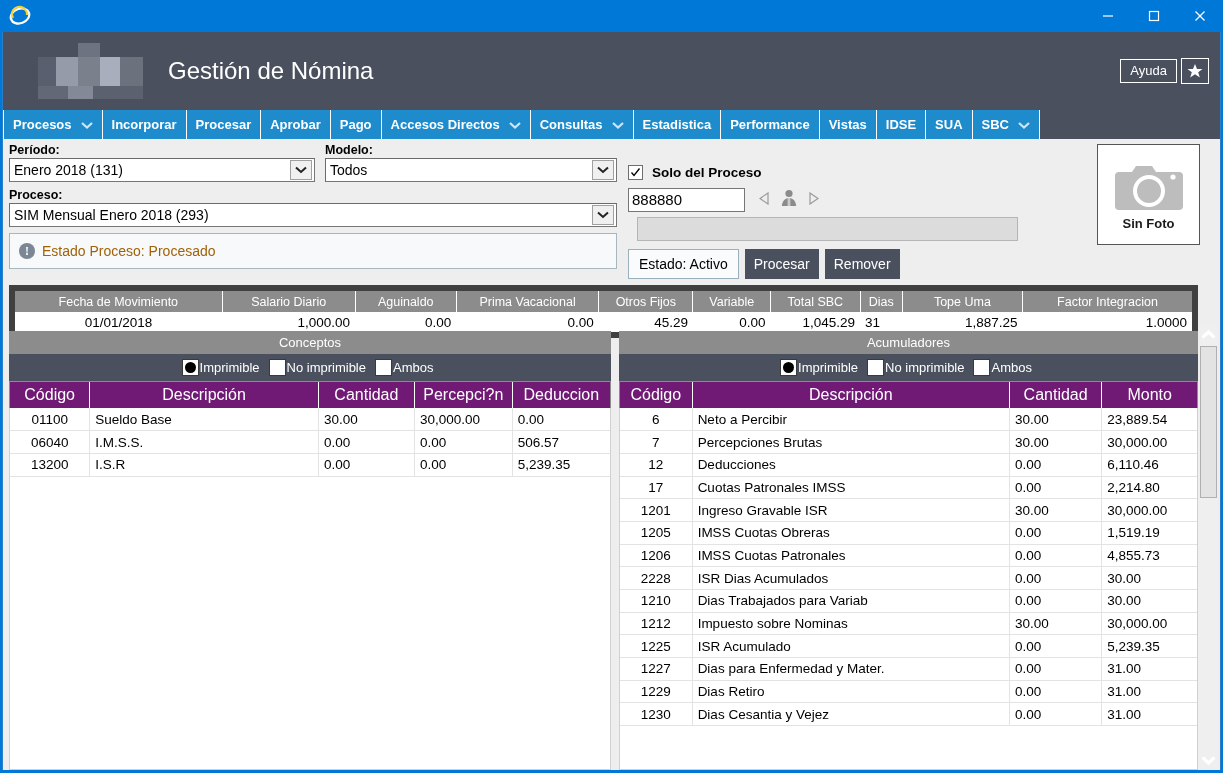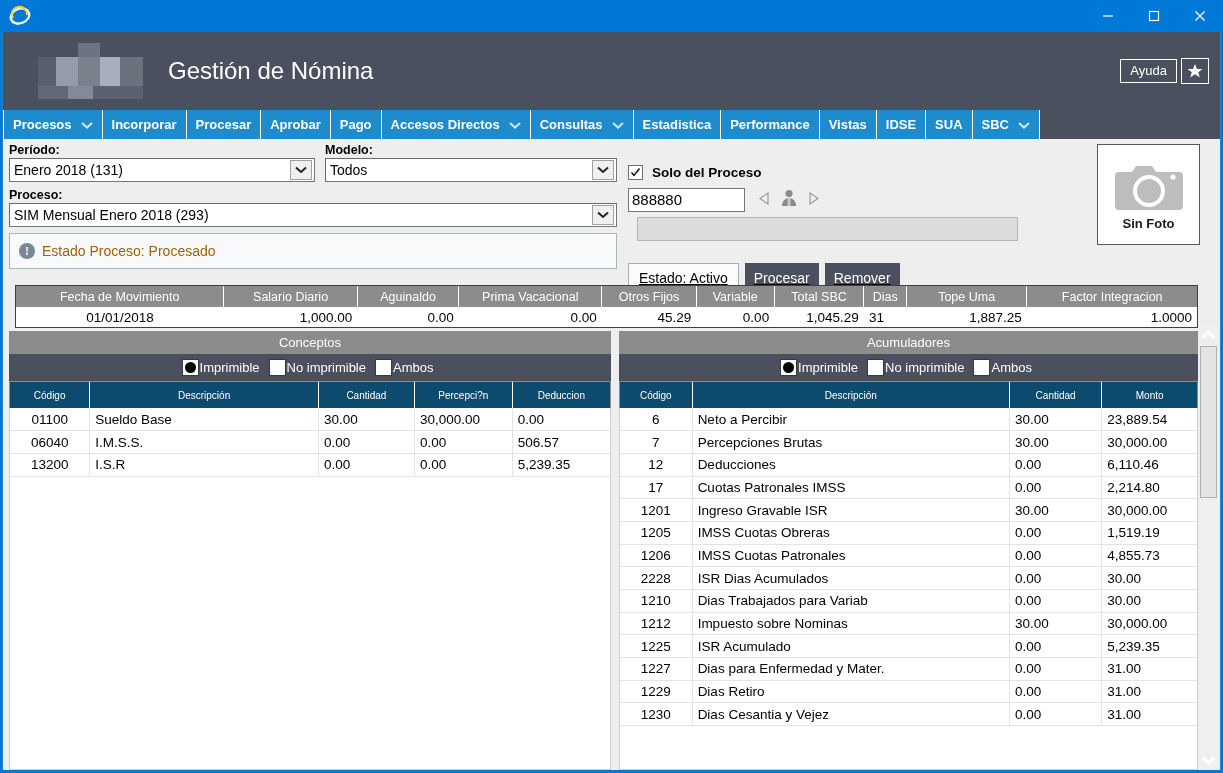--- a/index.html
+++ b/index.html
@@ -178,21 +178,21 @@
     border: 1px solid #767676;
     font-size: 15px; color: #000;
     padding-left: 3px; line-height: 22px;
   }
   .emp-nav { display: flex; align-items: center; margin-left: 14px; gap: 9px; }
   .emp-name-bar {
     margin-top: 5px; margin-left: 9px;
     width: 381px; height: 24px;
     background: #dcdcdc; border: 1px solid #b5b5b5;
   }
-  .btn-row { display: flex; align-items: stretch; margin-top: 22px; gap: 6px; height: 30px; text-decoration: underline; }
+  .btn-row { display: flex; align-items: stretch; margin-top: 8px; gap: 6px; height: 30px; }
   .estado-box {
     background: #f9fbfc; border: 1px solid #9bb0bd;
     font-size: 14px; color: #000;
     display: flex; align-items: center; padding: 0 10px;
   }
   .dark-btn {
     background: #4a505e; color: #fff; border: none;
     font-size: 14px; padding: 0 9px;
     display: flex; align-items: center;
     font-family: "Liberation Sans", sans-serif;
@@ -202,22 +202,22 @@
     position: absolute; right: 20px; top: 5px;
     width: 103px; height: 101px;
     background: #ffffff; border: 1px solid #555;
     display: flex; flex-direction: column;
     align-items: center; justify-content: center;
   }
   .photo-label { font-size: 13px; font-weight: bold; color: #1a1a1a; margin-top: 2px; }
 
   
   .summary {
-    position: absolute; left: 12px; top: 146px; right: 22px;
-    border: 1px solid #404040; background: #0f172a;
+    position: absolute; left: 6px; top: 146px; right: 22px;
+    border: 6px solid #404040; background: #0f172a;
   }
   .summary table { width: 100%; border-collapse: collapse; table-layout: fixed; }
   .summary th {
     background: #8c8c8c; color: #fff; font-weight: normal;
     font-size: 12.5px; height: 21px;
     border-right: 1px solid #ffffff;
     text-align: center;
   }
   .summary th:last-child { border-right: none; }
   .summary td {
@@ -248,22 +248,22 @@
     width: 17px; height: 17px; background: #fff; border: 1px solid #3a3a3a;
     display: flex; align-items: center; justify-content: center;
     margin-right: 1px; flex: 0 0 17px;
   }
   .radio-dot { width: 11px; height: 11px; border-radius: 50%; background: #ffffff; }
   .radio-dot.on { background: #000000; }
   .radio-label { color: #ffffff; font-size: 13px; margin-right: 5px; }
 
   .tbl { width: 100%; border-collapse: collapse; table-layout: fixed; }
   .tbl th {
-    background: #0c4a6e; color: #fff; font-weight: normal;
-    font-size: 10px; height: 26px;
+    background: #701a75; color: #fff; font-weight: normal;
+    font-size: 16px; height: 26px;
     border-right: 1px solid #ffffff; text-align: center;
   }
   .tbl th:last-child { border-right: none; }
   .tbl td {
     font-size: 13.5px; color: #000; height: 22.7px;
     border-bottom: 1px solid #e3e3e3;
     border-right: 1px solid #e3e3e3;
     padding: 0 5px; background: #fff;
   }
   .tbl td:last-child { border-right: none; }

